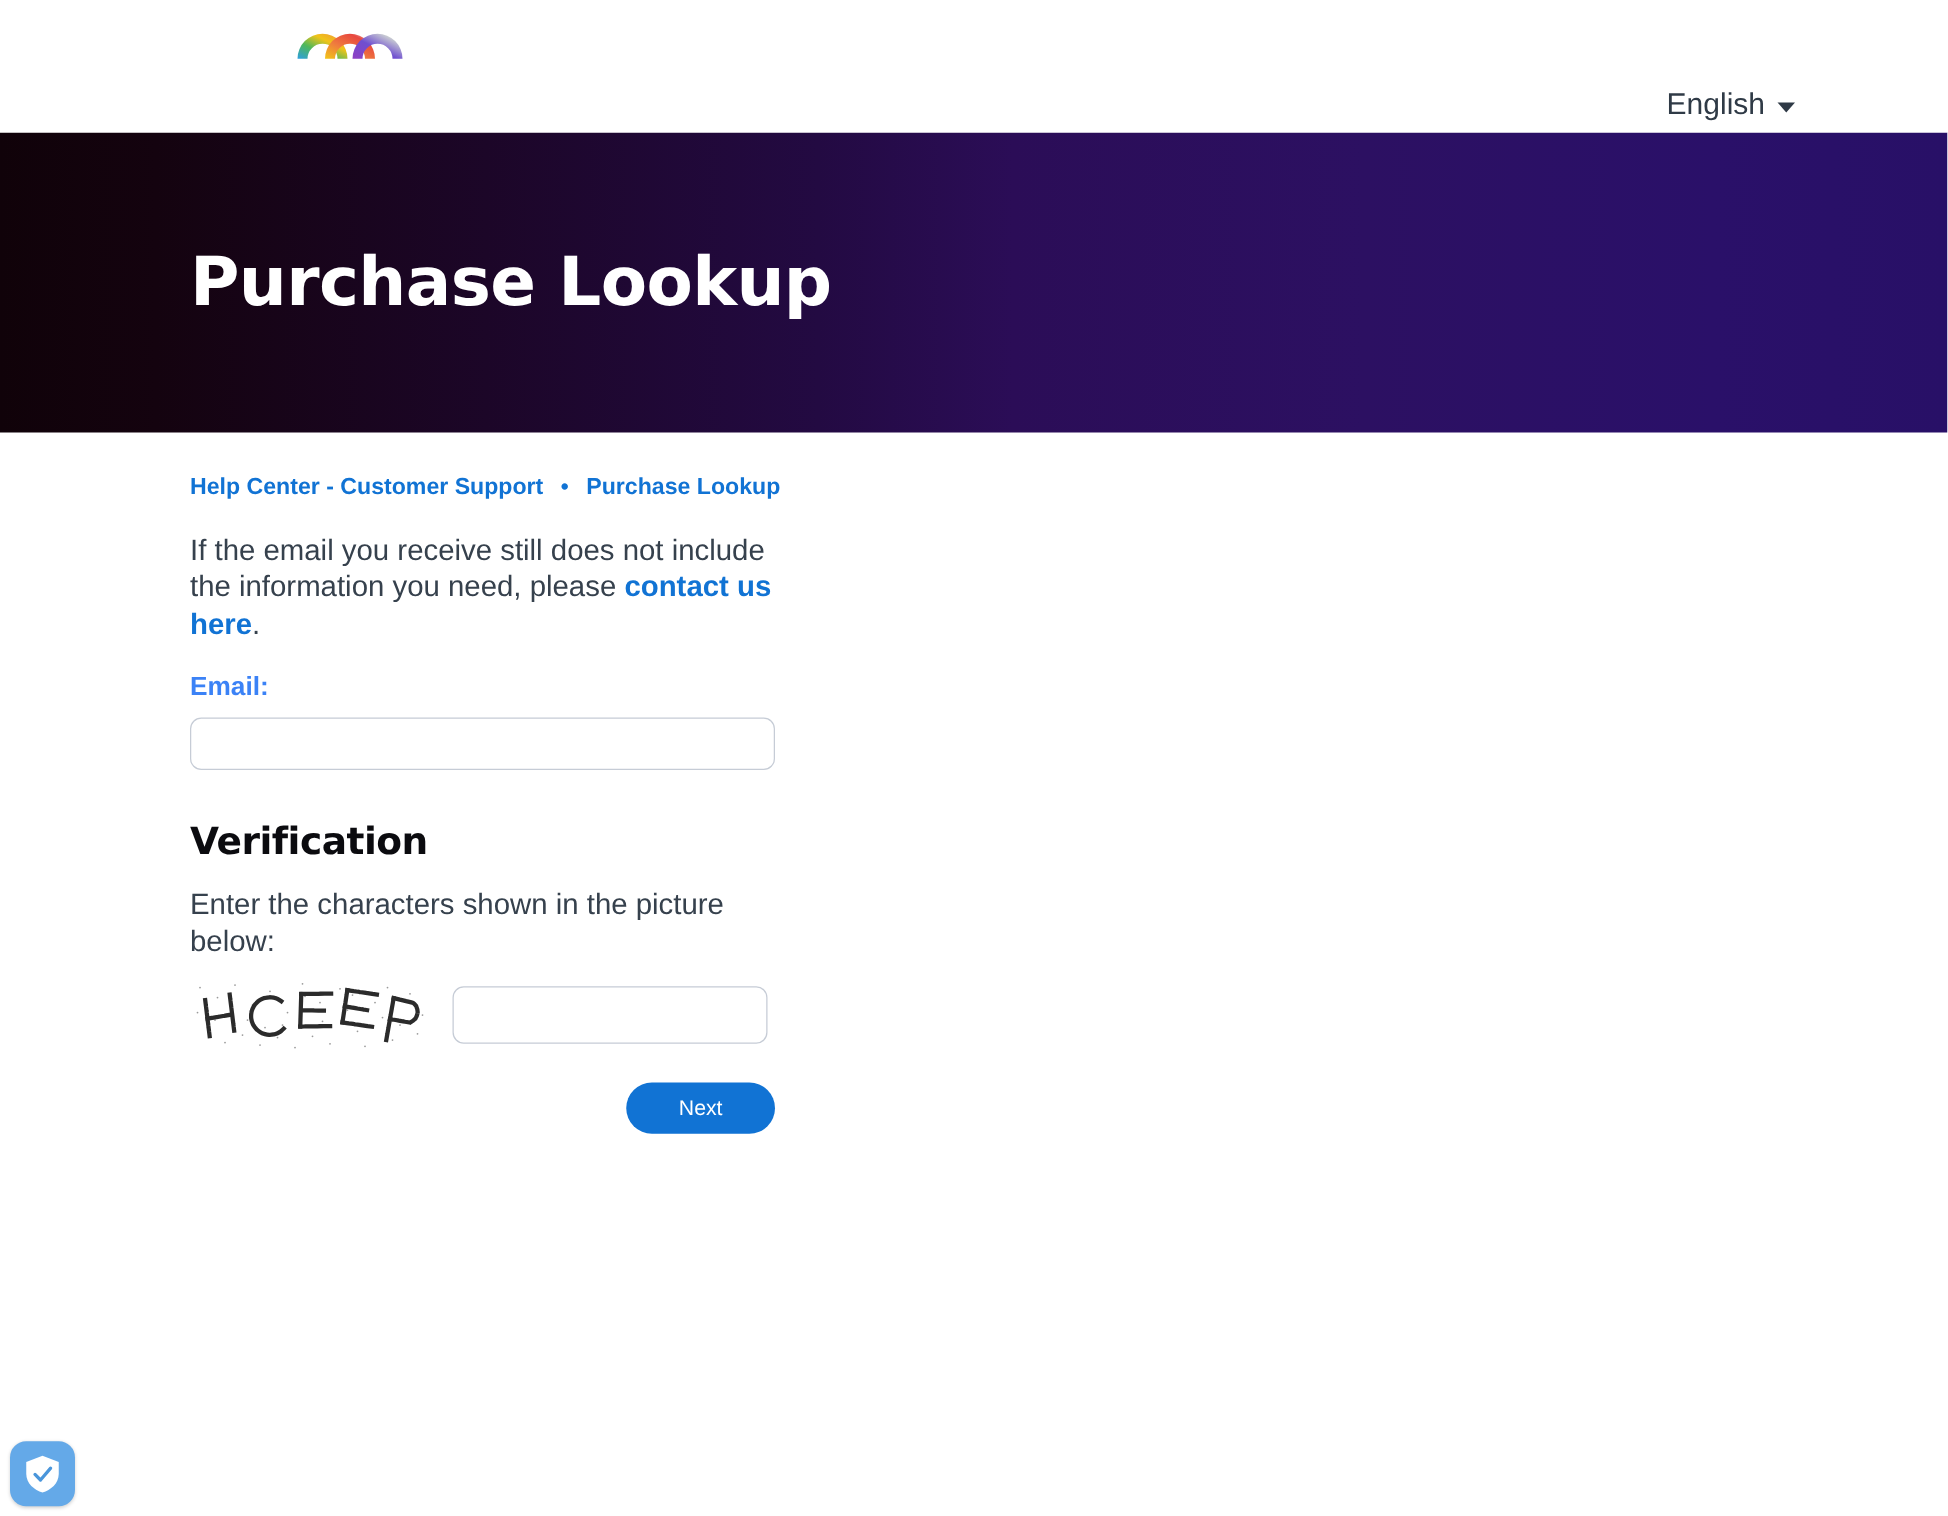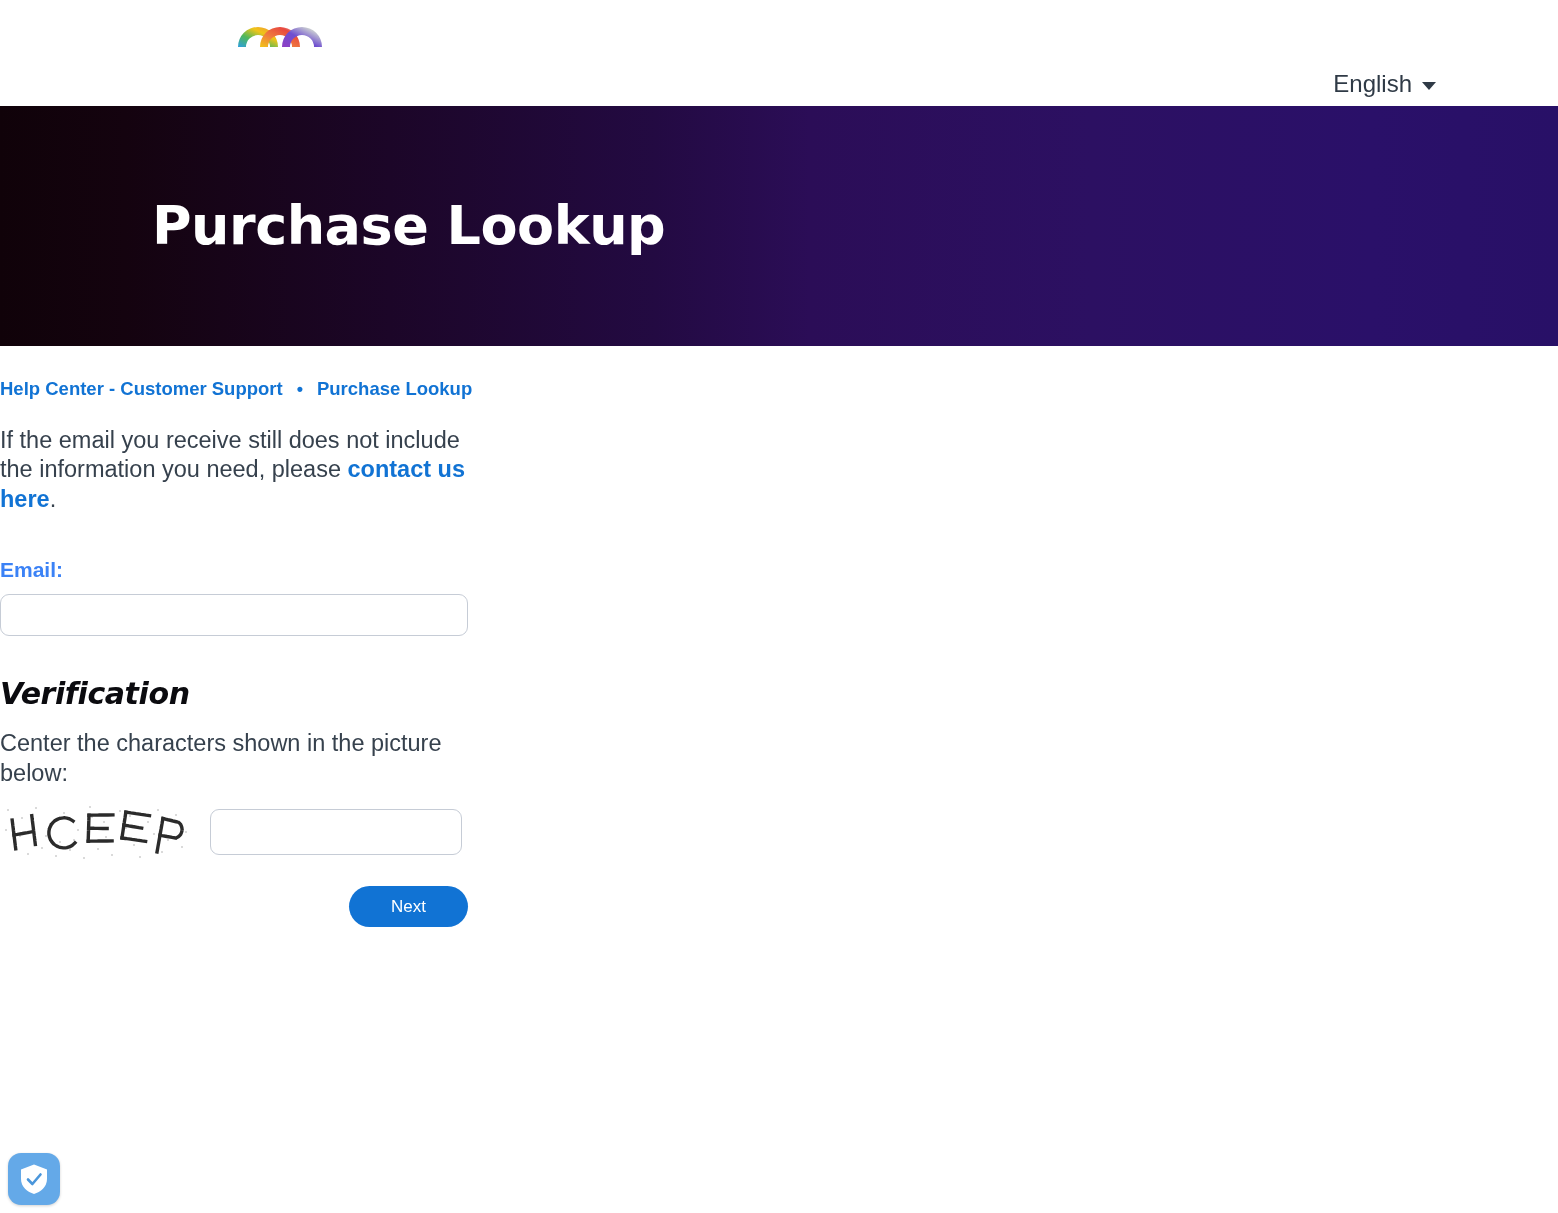--- a/index.html
+++ b/index.html
@@ -94,20 +94,21 @@
     color: #ffffff;
     font-family: "DejaVu Sans", sans-serif;
     font-size: 54px;
     font-weight: 700;
     letter-spacing: -0.5px;
     line-height: 1.05;
   }
 
   
   .content {
+    padding-left: 152px;
     padding-top: 32px;
     width: 700px;
   }
   .breadcrumb {
     display: flex;
     align-items: center;
     gap: 14px;
     font-size: 18.5px;
     font-weight: 700;
     margin-bottom: 26px;
@@ -124,21 +125,21 @@
   }
 
   .body-text {
     width: 470px;
     color: #36414d;
     font-size: 23.5px;
     line-height: 29.4px;
     font-family: "Liberation Sans", sans-serif;
     margin: 0 0 34px 0;
   }
-  .body-text.second { margin-bottom: 44px; }
+  .body-text.second { margin-bottom: 24px; }
   .inline-link {
     color: #1173d4;
     text-decoration: none;
     font-weight: 600;
     cursor: pointer;
   }
 
   .field-label {
     font-size: 21px;
     font-weight: 700;
@@ -160,21 +161,20 @@
     font-family: "Liberation Sans", sans-serif;
   }
 
   .section-heading {
     font-family: "DejaVu Sans", sans-serif;
     font-size: 30px;
     font-weight: 700;
     color: #0b0b0f;
     letter-spacing: -0.4px;
     margin: 40px 0 18px 0;
-    font-style: italic;
   }
   .verify-instr {
     width: 470px;
     color: #36414d;
     font-size: 23.5px;
     line-height: 29.4px;
     margin: 0 0 16px 0;
   }
 
   .captcha-row {
@@ -288,21 +288,21 @@
     <a class="crumb-link">Purchase Lookup</a>
   </nav>
 
 
   <p class="body-text second"><span>If the email you receive still does not include the information you need, please </span><a class="inline-link">contact us here</a><span>.</span></p>
 
   <div class="field-label">Email:</div>
   <input class="text-input" type="text" value="" style="">
 
   <h2 class="section-heading">Verification</h2>
-  <p class="verify-instr">Center the characters shown in the picture below:</p>
+  <p class="verify-instr">Enter the characters shown in the picture below:</p>
 
   <div class="captcha-row">
     <svg class="captcha-img" viewBox="0 0 190 56">
       <rect x="0" y="0" width="190" height="56" fill="#ffffff"></rect>
       <g fill="#9a9a9a">
         <circle cx="8" cy="6" r="0.7"></circle>
           <circle cx="22" cy="14" r="0.7"></circle>
           <circle cx="36" cy="4" r="0.7"></circle>
         <circle cx="50" cy="20" r="0.7"></circle>
           <circle cx="64" cy="9" r="0.7"></circle>

